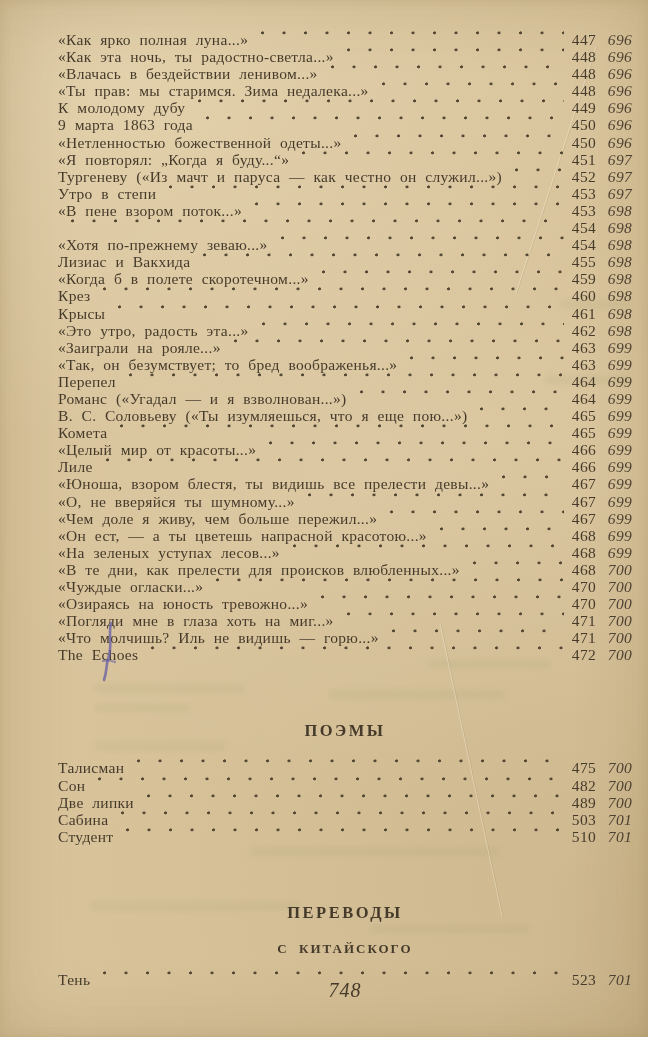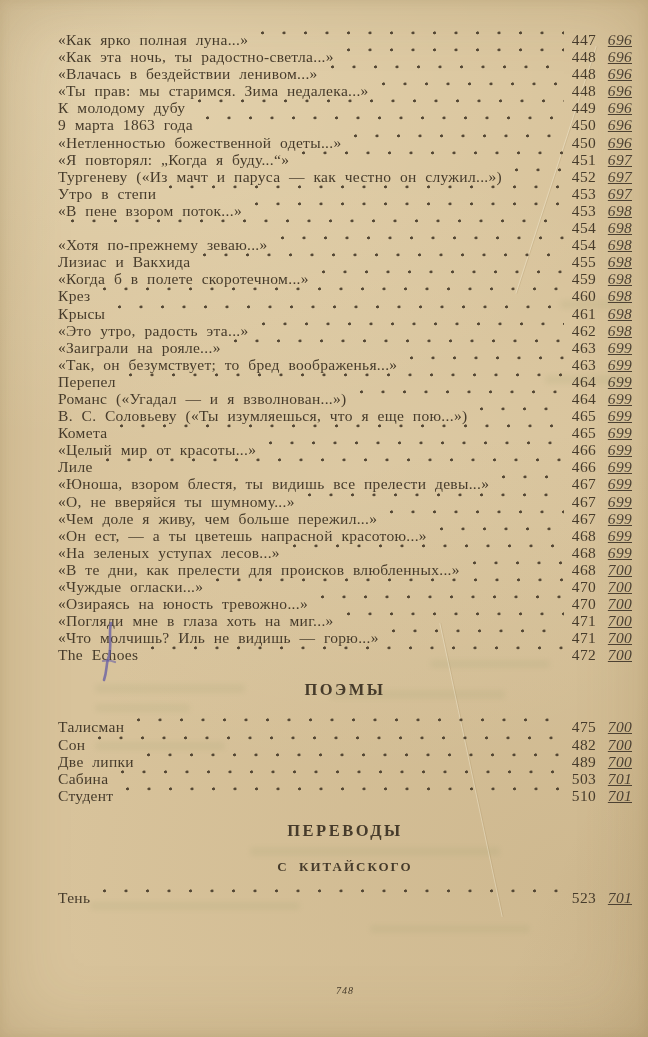--- a/index.html
+++ b/index.html
@@ -21,21 +21,21 @@
     color: #463b2b;
   }
   .content {
     position: absolute;
     left: 58px; top: 31px;
     width: 574px;
     font-size: 15.5px;
     letter-spacing: 0.3px;
     word-spacing: 4.5px;
   }
-  .toc-section:not(:first-child) { margin-top: 16px; }
+  .toc-section:not(:first-child) { margin-top: 57px; }
   .section-heading {
     font-size: 16.5px; font-weight: bold;
     letter-spacing: 2.5px; word-spacing: 4px;
     text-align: center; line-height: 21px;
     margin: 0 0 18px 0;
   }
   .section-subheading {
     font-size: 13px; font-weight: bold;
     letter-spacing: 2px; word-spacing: 5px;
     text-align: center; line-height: 16px;
@@ -55,27 +55,27 @@
     align-self: baseline;
     margin: 0 5px 0 9px;
     background-image: radial-gradient(circle at 1.6px 1.9px, rgba(72,60,43,0.92) 1.2px, rgba(72,60,43,0) 1.8px);
     background-size: 21.5px 4px;
     background-repeat: repeat-x;
     background-position: 4px bottom;
   }
   .pagenum  { flex: 0 0 auto; min-width: 27px; text-align: right; }
   .variantnum {
     flex: 0 0 auto; min-width: 29px; text-align: right;
-    font-style: italic; margin-left: 7px; color: #4c4132; text-decoration: underline;
+    font-style: italic; margin-left: 7px; color: #4c4132;
   }
   .folio {
     position: absolute;
     left: 58px; top: 982px; width: 574px;
     text-align: center;
-    font-size: 10px; line-height: 17px;
+    font-size: 20px; line-height: 17px;
     letter-spacing: 1px;
     font-style: italic;
   }
   .ink-mark {
     position: absolute; left: 99px; top: 621px;
     width: 20px; height: 62px;
     pointer-events: none;
   }
   .smudge {
     position: absolute;

